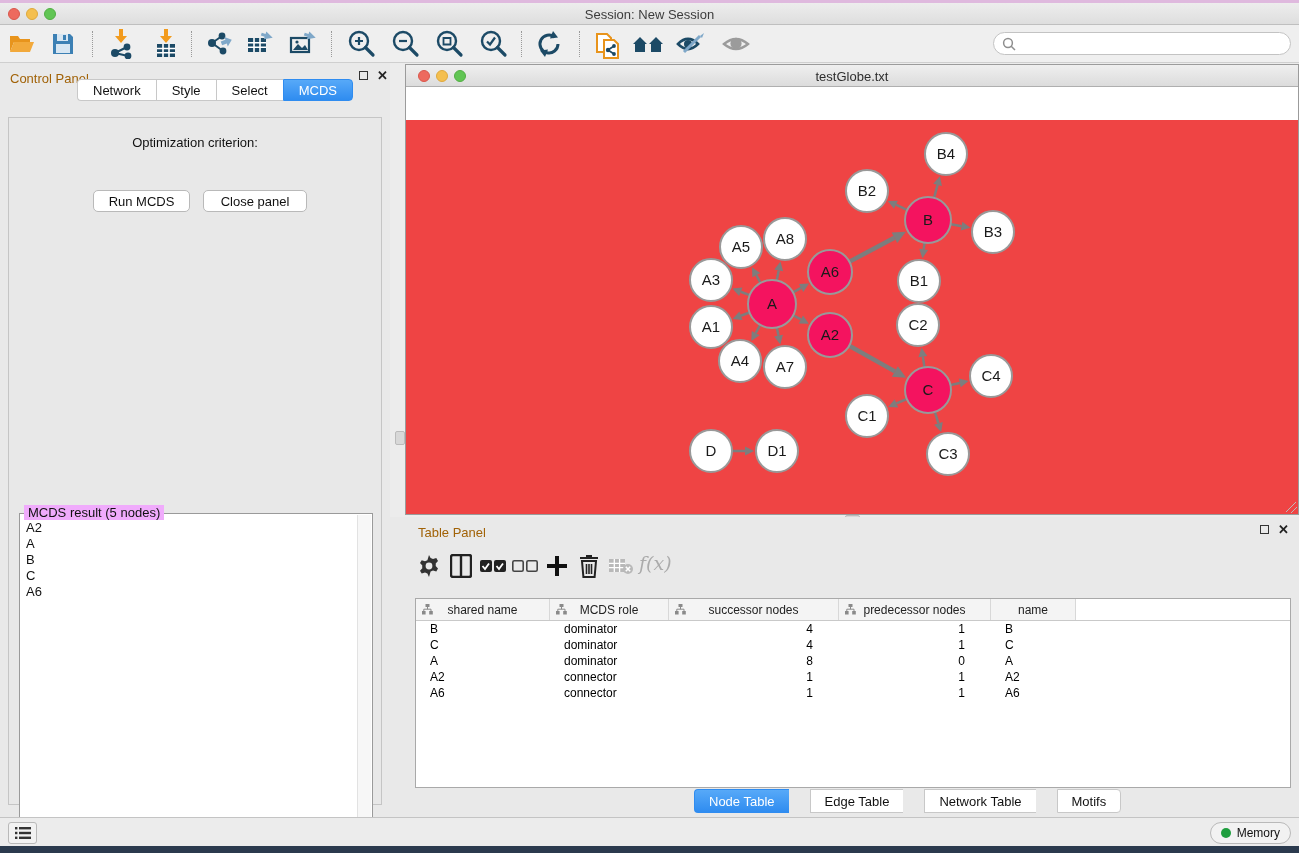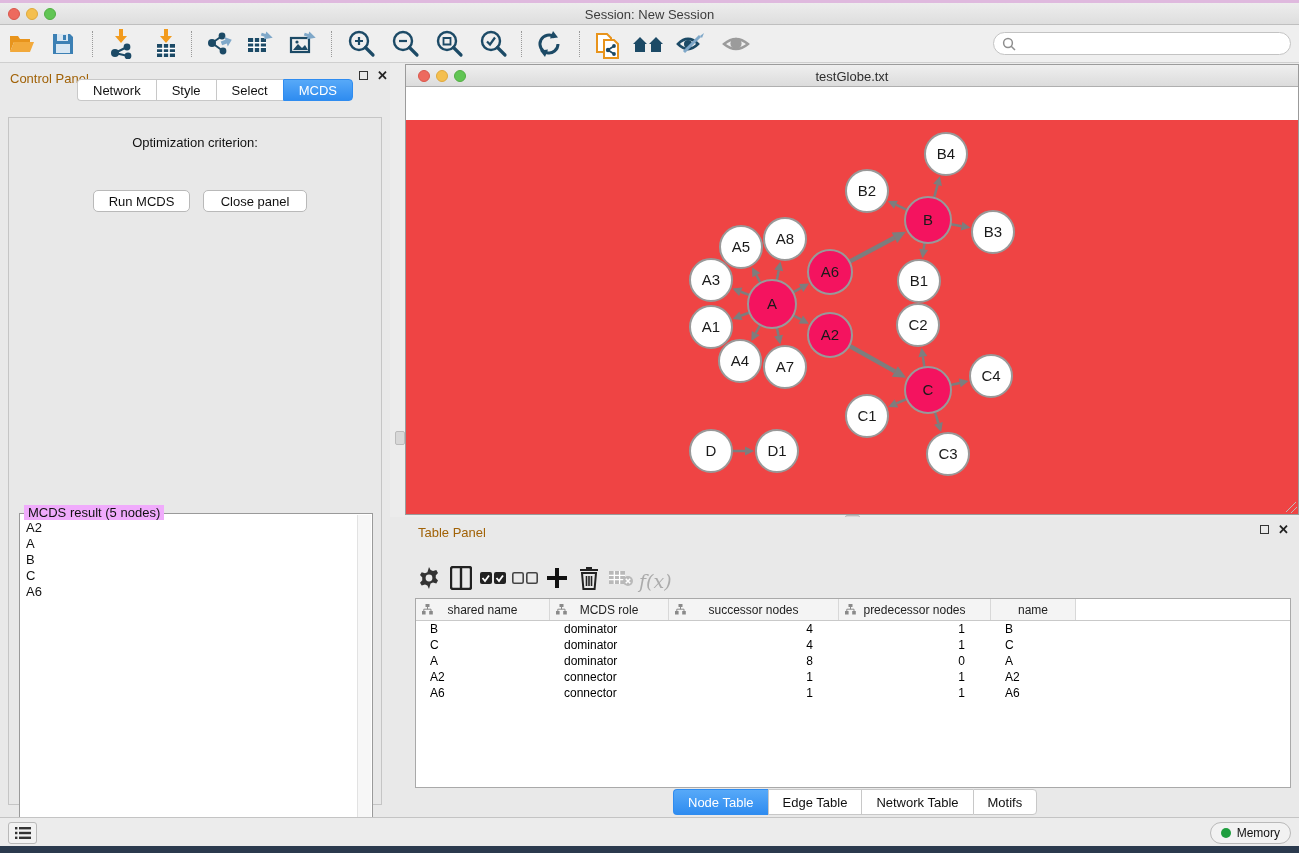--- a/index.html
+++ b/index.html
@@ -87,38 +87,38 @@
     font-size:13px; color:#2E2E2E; }
   #net-canvas { position:absolute; left:0; top:23px; right:0; bottom:0; background:#ef4444;margin-top:32px; }
   #resize-corner { position:absolute; right:1px; bottom:1px; width:11px; height:11px;
     background:
       linear-gradient(135deg, transparent 45%, #BBB 45%, #BBB 50%, transparent 50%,
       transparent 70%, #BBB 70%, #BBB 75%, transparent 75%); }
 
   
   #table-panel { left:390px; top:517px; width:909px; height:300px; background:#E9E9E9; }
   #tp-toolbar { position:absolute; left:25px; top:35px; height:40px; display:flex;
-    align-items:flex-end; gap:4px; }
+    align-items:flex-start; gap:4px; }
   .tp-icon { width:28px; height:28px; display:flex; align-items:center;
     justify-content:center; }
   .fx-label { font-family:"DejaVu Serif", serif; font-style:italic; font-size:19px;
     color:#ABABAB; }
   #data-table { position:absolute; left:25px; top:81px; width:876px; height:190px;
     background:#FFF; border:1px solid #A9A9A9; }
   #tbl-head { display:flex; height:22px; background:#F4F4F4;
     border-bottom:1px solid #C9C9C9; }
   .th-cell { position:relative; display:flex; align-items:center; justify-content:center;
     font-size:12px; color:#222; border-right:1px solid #D8D8D8; flex-shrink:0; }
   .th-cell .tree-ic { position:absolute; left:6px; top:5px; }
   .tbl-row { display:flex; height:16px; align-items:center; font-size:12px; color:#000; }
   .td-cell { flex-shrink:0; overflow:hidden; white-space:nowrap; }
 
   .bottom-tabs { position:absolute; left:283px; top:272px; display:flex; }
-  .bt-tab { height:26px; padding:4px 14px; background:#FFF; border:1px solid #C8C8C8;
-    border-right:none; font-size:13px; color:#111; display:flex; align-items:center; }
+  .bt-tab { height:17px; padding:11px 14px; background:#FFF; border:1px solid #C8C8C8;
+    border-right:none; font-size:13px; color:#111; display:flex; align-items:center;margin-left:21px; }
   .bt-tab:first-child { border-radius:4px 0 0 4px; }
   .bt-tab:last-child { border-right:1px solid #C8C8C8; border-radius:0 4px 4px 0; }
   .bt-tab.selected { background:linear-gradient(#57A9F8,#2F8CF0); border-color:#2F8CF0;
     color:#FFF; }
 
   
   #statusbar { left:0; top:817px; width:1299px; height:29px; background:#ECECEC;
     border-top:1px solid #C4C4C4; }
   #list-btn { position:absolute; left:8px; top:4px; width:29px; height:22px;
     background:#F2F2F2; border:1px solid #B9B9B9; border-radius:3px; display:flex;

